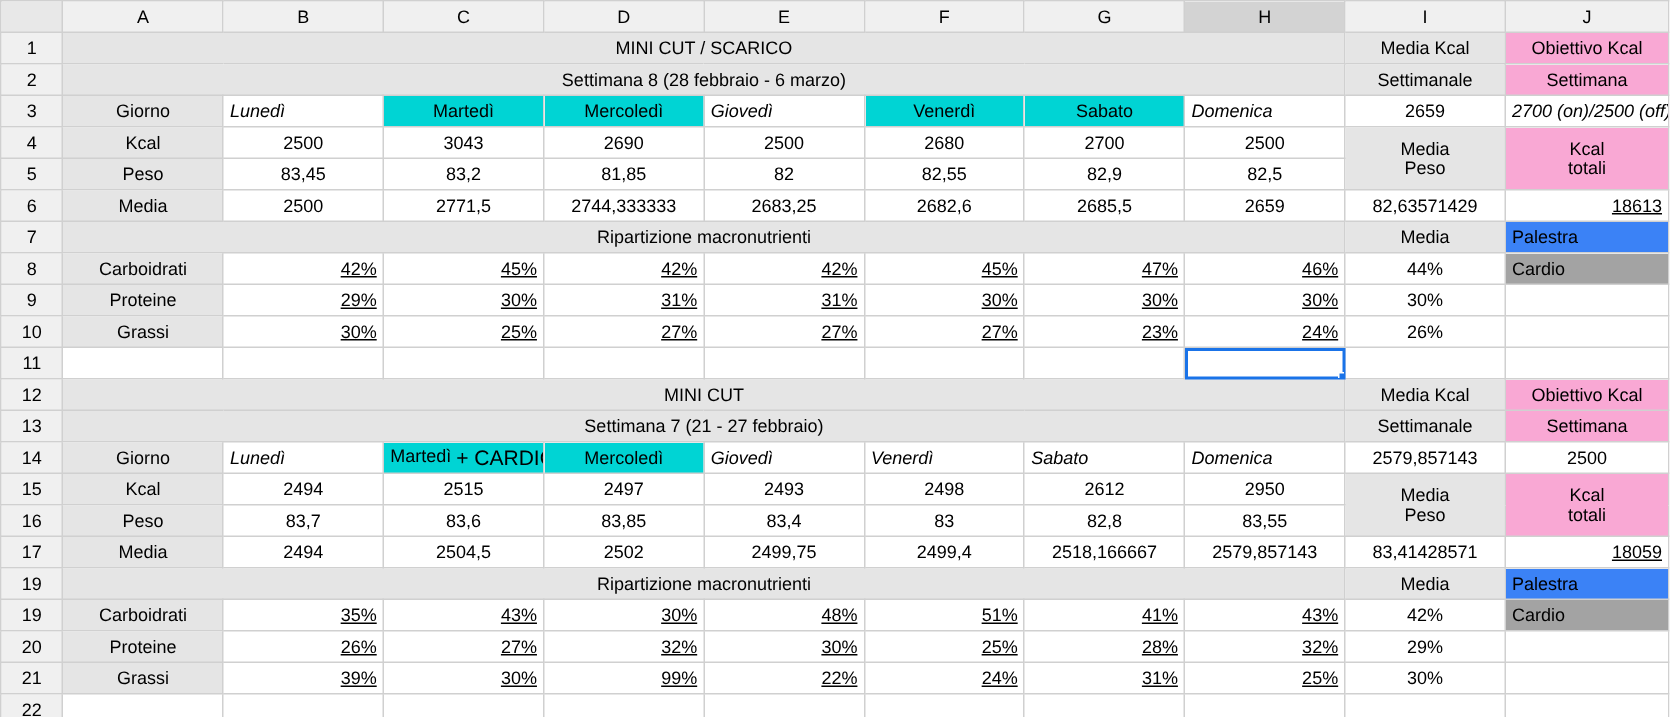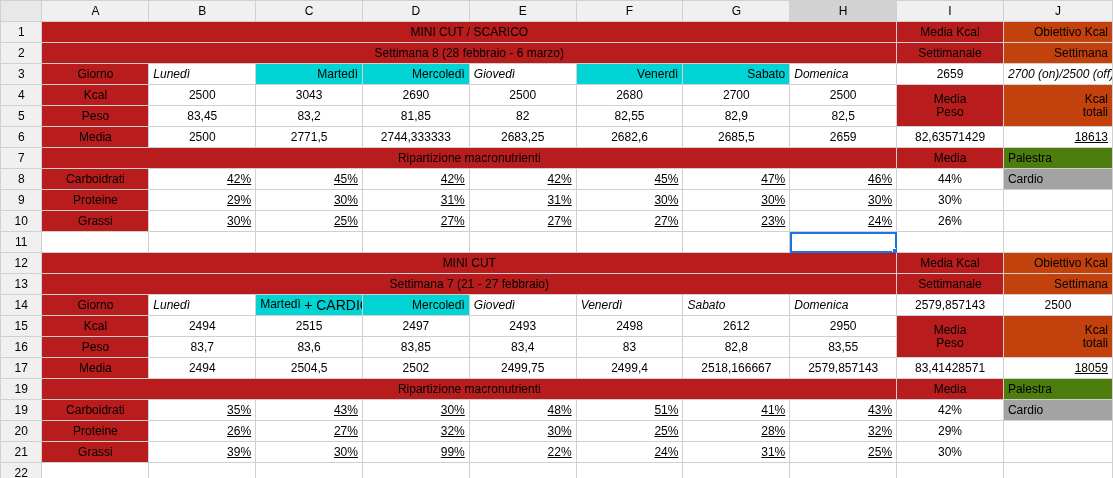--- a/index.html
+++ b/index.html
@@ -52,24 +52,24 @@
   col.c-b  { width: 103px; }
   col.c-c  { width: 103px; }
   col.c-d  { width: 103px; }
   col.c-e  { width: 103px; }
   col.c-f  { width: 103px; }
   col.c-g  { width: 103px; }
   col.c-h  { width: 103px; }
   col.c-i  { width: 103px; }
   col.c-j  { width: 105px; }
 
-  .blue   { background: #b91c1c; color: #fff; font-weight: bold; text-align: center; }
-  .red    { background: #c2410c; color: #fff; font-weight: bold; text-align: right; }
-  .cyan   { background: #00d4d4; color: #000; font-weight: bold; text-align: right; }
-  .cyanlbl{ background: #4d7c0f; color: #000; font-weight: bold; text-align: left; }
+  .blue   { background: #e5e5e5; color: #fff; font-weight: bold; text-align: center; }
+  .red    { background: #f9a8d4; color: #fff; font-weight: bold; text-align: center; }
+  .cyan   { background: #00d4d4; color: #000; font-weight: bold; text-align: center; }
+  .cyanlbl{ background: #3b82f6; color: #000; font-weight: bold; text-align: left; }
   .orange { background: #a3a3a3; color: #000; font-weight: bold; text-align: left; }
   .bold   { font-weight: bold; }
   .ctr    { text-align: center; }
   .rgt    { text-align: right; text-decoration: underline; }
   .lft    { text-align: left; font-style: italic; }
   .tiny   { font-size: 8px; }
   .empty  { background: #fff; }
   .title2 { line-height: 1.05; }
   .selcell { outline: 2px solid #1a73e8; outline-offset: -2px; position: relative; }
   .selcell::after {

